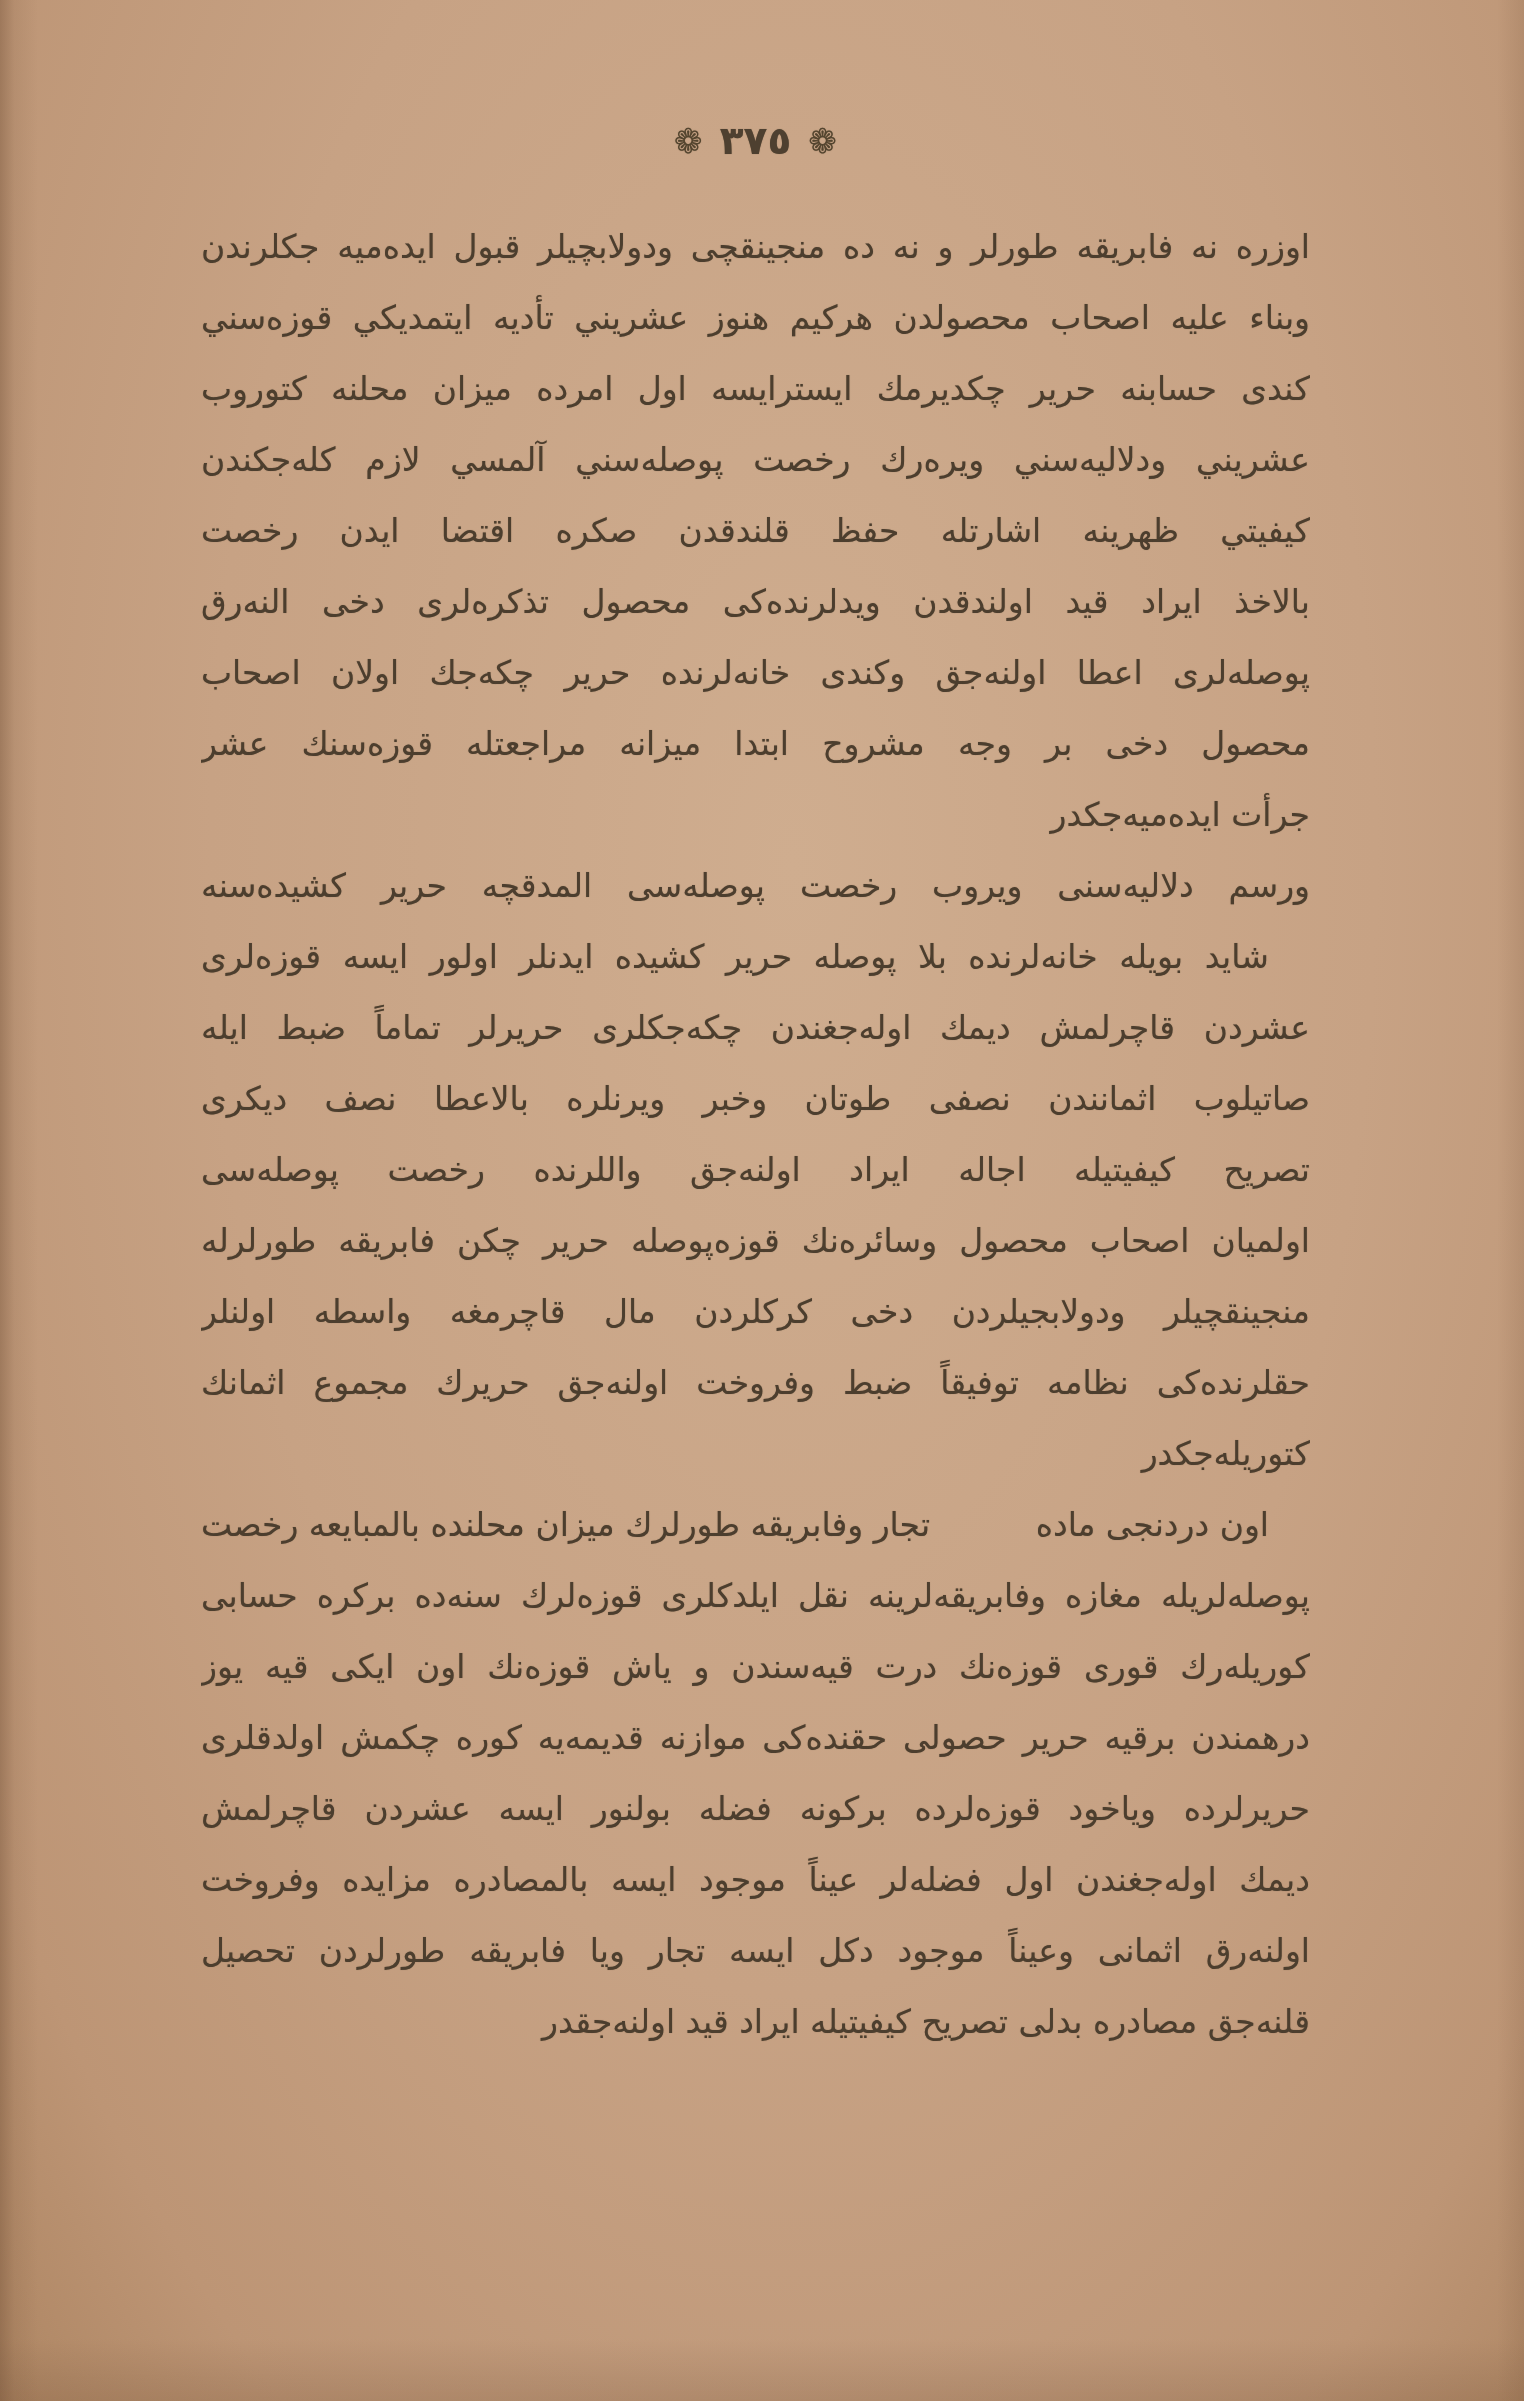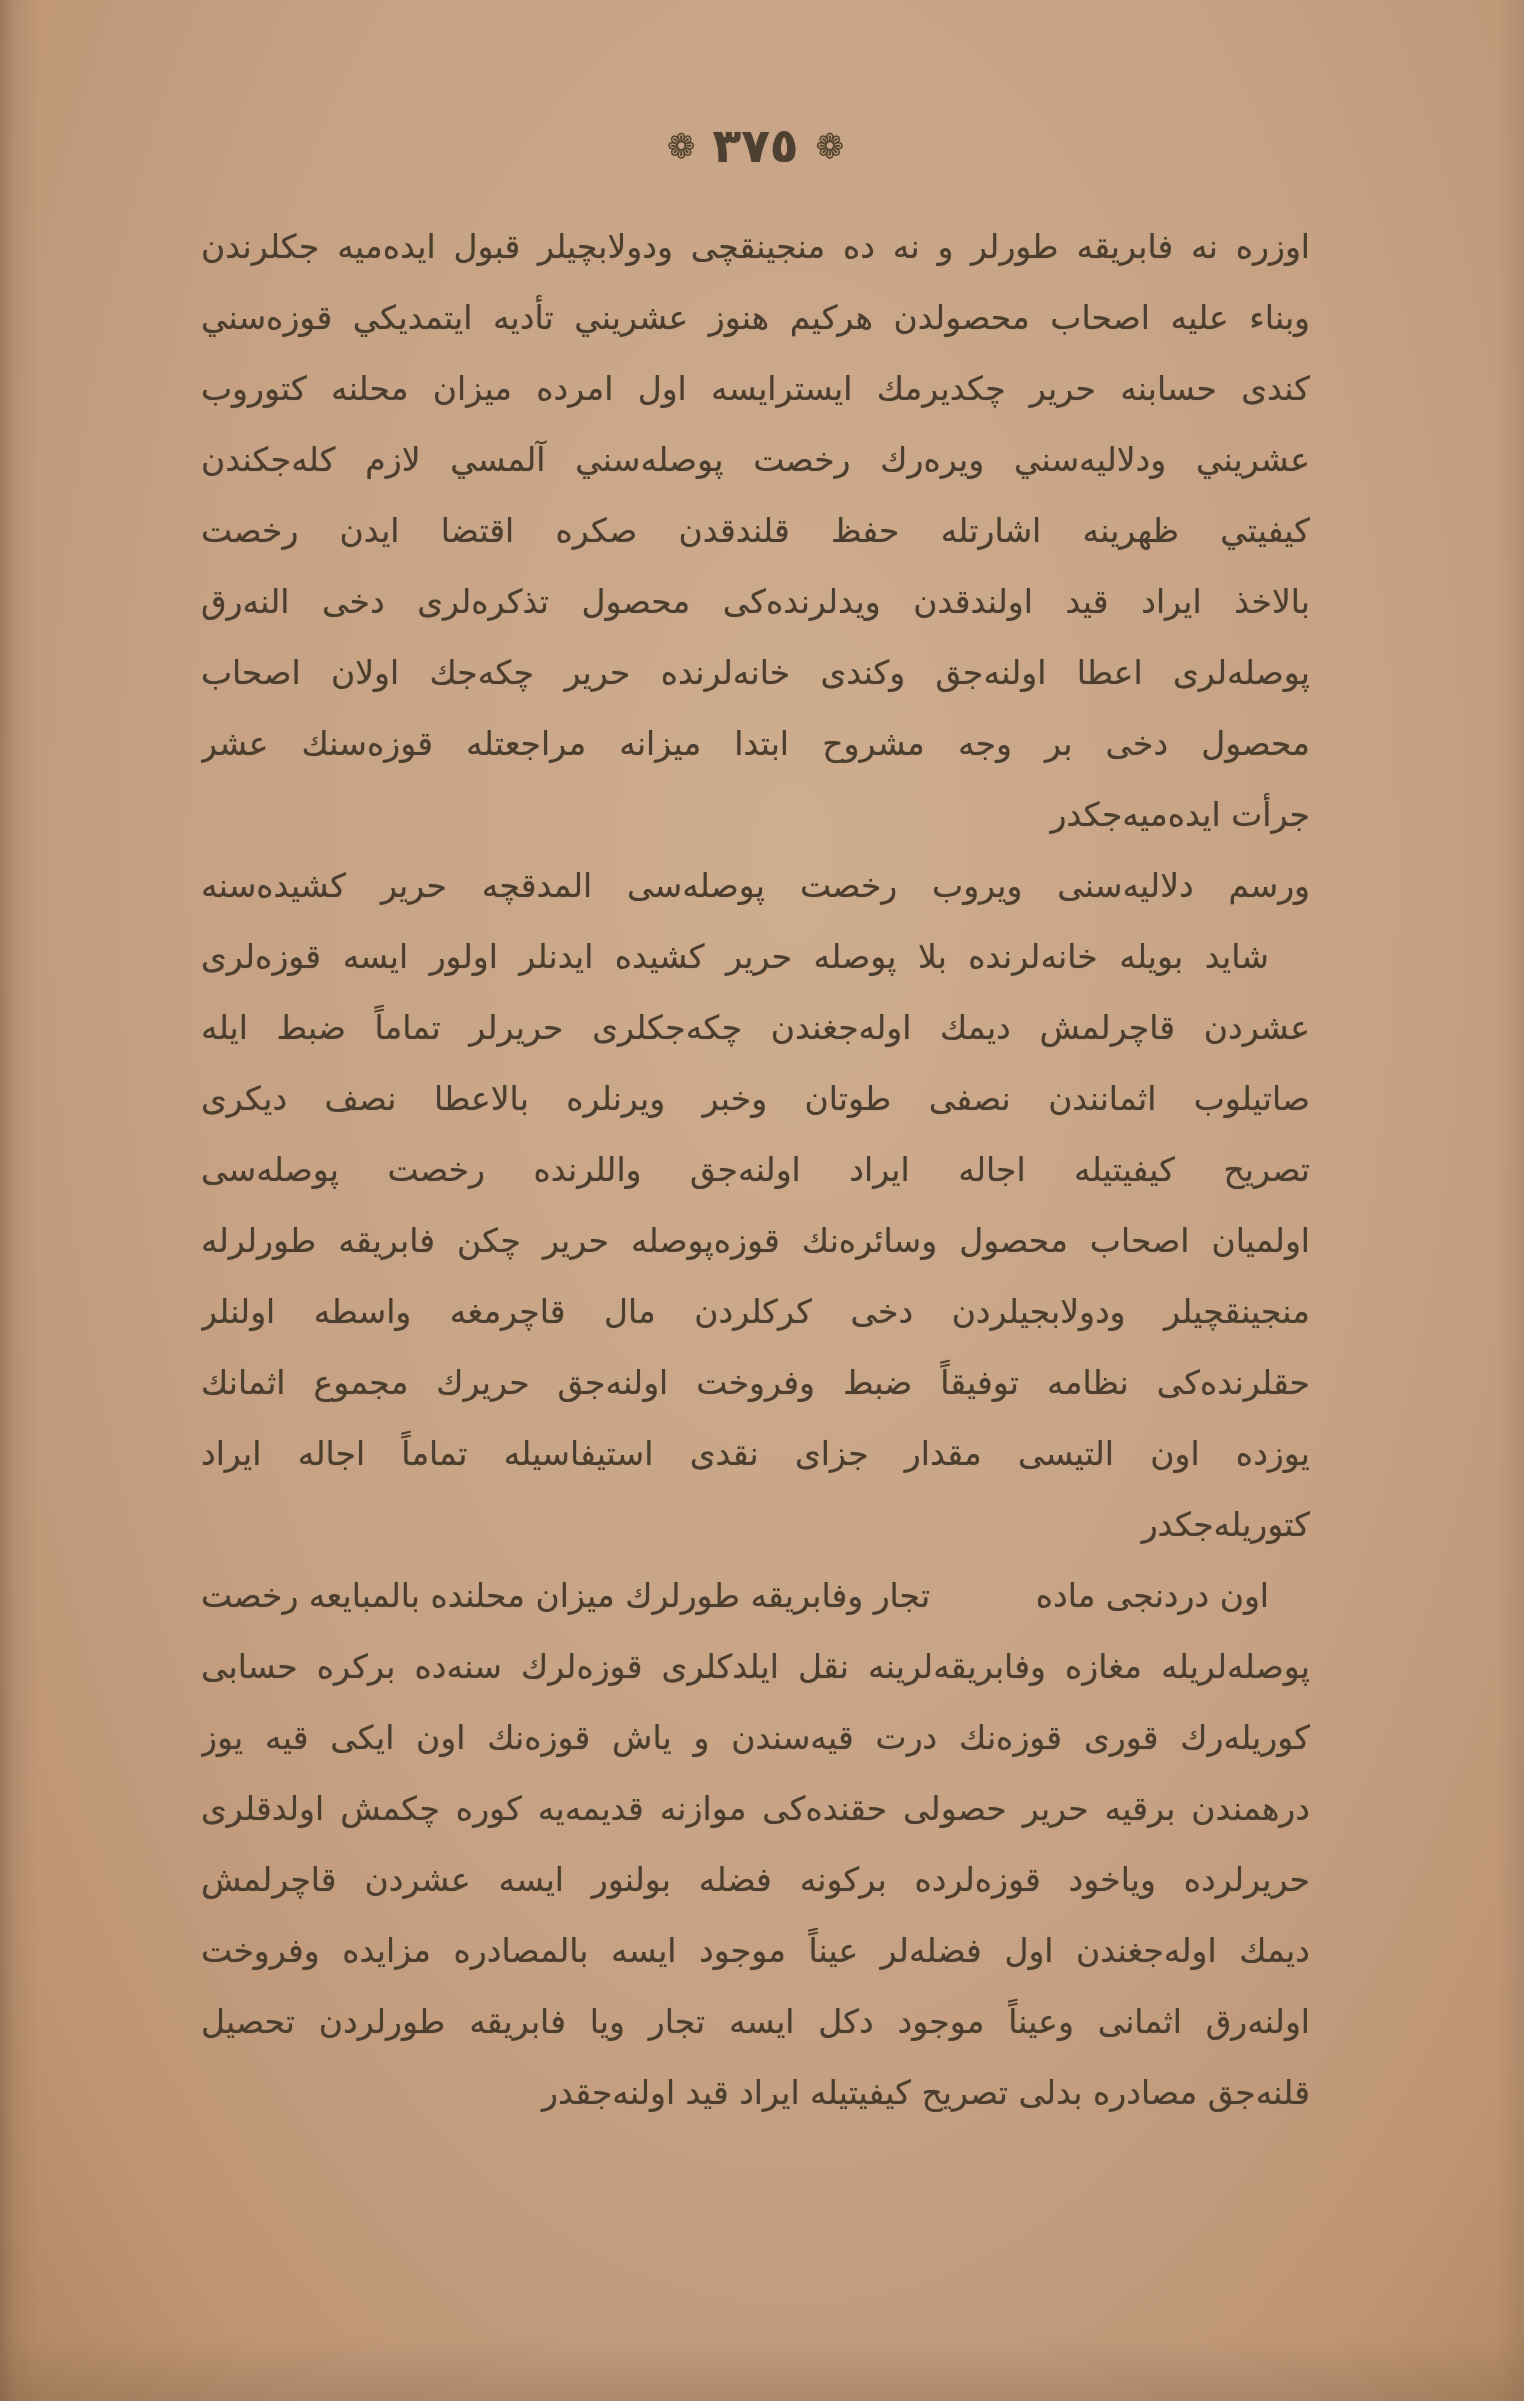--- a/index.html
+++ b/index.html
@@ -34,21 +34,21 @@
   .ornament {
     display: inline-block;
     font-size: 34px;
     vertical-align: middle;
     color: #54452f;
     text-shadow: 0 0 0.9px rgba(70,55,35,0.5);
   }
   .ornament.flip { transform: scaleX(-1); }
   .folio-number {
     display: inline-block;
-    font-size: 47px;
+    font-size: 39px;
     font-weight: bold;
     margin: 0 12.5px;
     vertical-align: middle;
     letter-spacing: 3.6px;
     text-shadow: 0 0 0.9px rgba(70,55,35,0.55);
   }
   .text-block {
     position: absolute;
     top: 211px;
     right: 214px;
@@ -108,21 +108,20 @@
     </div>
 
     <div class="paragraph">
       <div class="line indent">شايد بويله خانه‌لرنده بلا پوصله حرير كشيده ايدنلر اولور ايسه قوزه‌لرى</div>
       <div class="line">عشردن قاچرلمش ديمك اوله‌جغندن چكه‌جكلرى حريرلر تماماً ضبط ايله</div>
       <div class="line">صاتيلوب اثمانندن نصفى طوتان وخبر ويرنلره بالاعطا نصف ديكرى</div>
       <div class="line">تصريح كيفيتيله اجاله ايراد اولنه‌جق واللرنده رخصت پوصله‌سى</div>
       <div class="line">اولميان اصحاب محصول وسائره‌نك قوزه‌پوصله حرير چكن فابريقه طورلرله</div>
       <div class="line">منجينقچيلر ودولابجيلردن دخى كركلردن مال قاچرمغه واسطه اولنلر</div>
       <div class="line">حقلرنده‌كى نظامه توفيقاً ضبط وفروخت اولنه‌جق حريرك مجموع اثمانك</div>
-      <div class="line">يوزده اون التيسى مقدار جزاى نقدى استيفاسيله تماماً اجاله ايراد</div>
       <div class="line short">كتوريله‌جكدر</div>
     </div>
 
     <div class="paragraph">
       <div class="line indent heading-line">
         <span class="article-heading">اون دردنجى ماده</span>
         <span class="heading-rest">تجار وفابريقه طورلرك ميزان محلنده بالمبايعه رخصت</span>
       </div>
       <div class="line">پوصله‌لريله مغازه وفابريقه‌لرينه نقل ايلدكلرى قوزه‌لرك سنه‌ده بركره حسابى</div>
       <div class="line">كوريله‌رك قورى قوزه‌نك درت قيه‌سندن و ياش قوزه‌نك اون ايكى قيه يوز</div>

